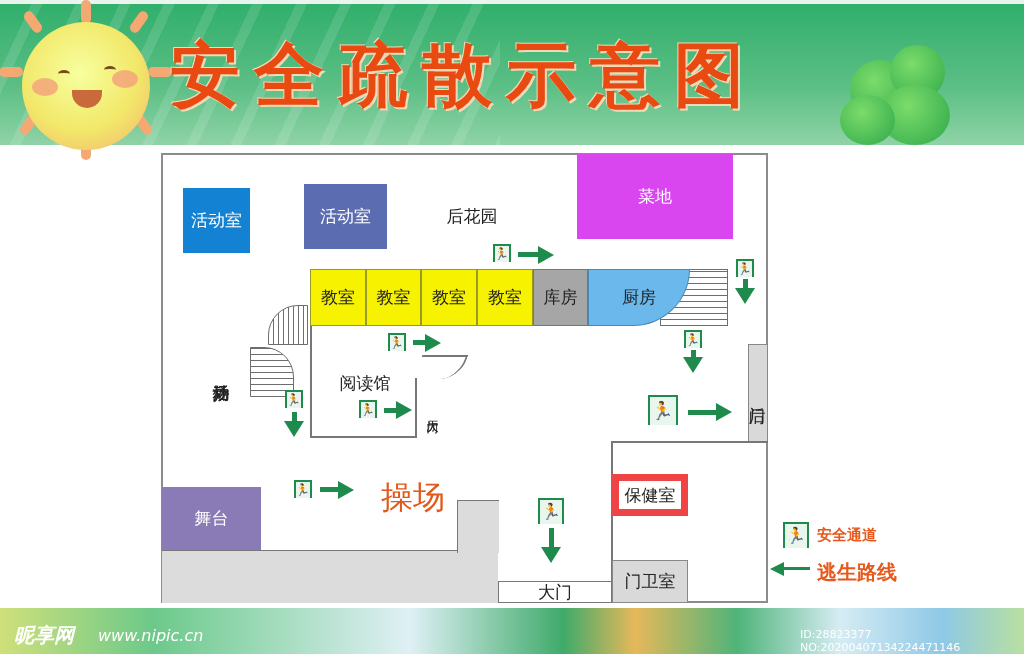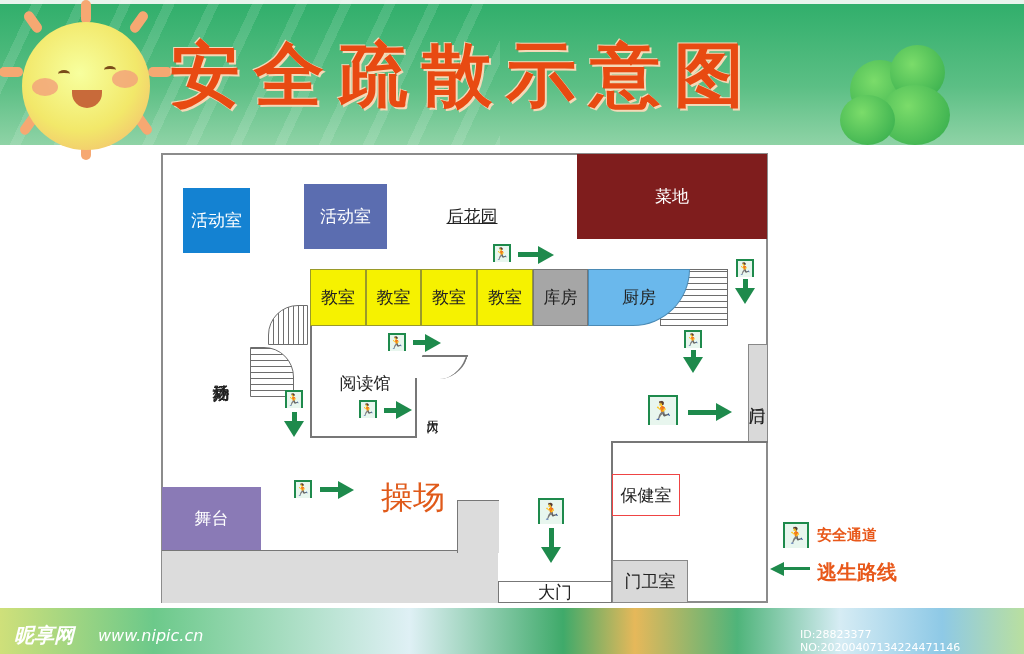--- a/index.html
+++ b/index.html
@@ -61,24 +61,24 @@
 </div>
 
 <div class="abs map"></div>
 
 <div class="abs room" style="left:183px;top:188px;width:67px;height:65px;background:#1482d2;color:#fff;">
   <span>活动室</span>
 </div>
 <div class="abs room" style="left:304px;top:184px;width:83px;height:65px;background:#5b6db0;color:#fff;">
   <span>活动室</span>
 </div>
-<div class="abs room" style="left:432px;top:204px;width:80px;height:24px;color:#222;text-decoration:underline;">
+<div class="abs room" style="left:432px;top:204px;width:80px;height:24px;color:#222;">
   <span>后花园</span>
 </div>
-<div class="abs room" style="left:577px;top:154px;width:190px;height:85px;background:#7f1d1d;color:#fff;">
+<div class="abs room" style="left:577px;top:154px;width:156px;height:85px;background:#d946ef;color:#fff;">
   <span>菜地</span>
 </div>
 
 <div class="abs room" style="left:310px;top:269px;width:56px;height:57px;background:#f6f200;border:1px solid #9a9a2a;color:#222;">
   <span>教室</span>
 </div>
 <div class="abs room" style="left:366px;top:269px;width:55px;height:57px;background:#f6f200;border:1px solid #9a9a2a;color:#222;">
   <span>教室</span>
 </div>
 <div class="abs room" style="left:421px;top:269px;width:56px;height:57px;background:#f6f200;border:1px solid #9a9a2a;color:#222;">
@@ -113,21 +113,21 @@
 <div class="abs room vtext" style="left:422px;top:382px;width:20px;height:58px;font-size:12px;color:#222;">
   <span>大厅大门</span>
 </div>
 
 <div class="abs room vtext" style="left:748px;top:344px;width:20px;height:98px;background:#d9d9d9;border:1px solid #888;color:#222;">
   <span>后门</span>
 </div>
 <div class="abs" style="left:611px;top:441px;width:157px;height:2px;background:#777;"></div>
 <div class="abs" style="left:611px;top:441px;width:2px;height:162px;background:#777;"></div>
 
-<div class="abs room" style="left:612px;top:474px;width:68px;height:42px;border:1px solid #ef4444;background:#fff;color:#222;">
+<div class="abs room" style="left:612px;top:474px;width:76px;height:42px;border:7px solid #ef4444;background:#fff;color:#222;">
   <span>保健室</span>
 </div>
 <div class="abs room" style="left:612px;top:560px;width:76px;height:43px;background:#d9d9d9;border:1px solid #888;color:#222;">
   <span>门卫室</span>
 </div>
 
 <div class="abs room" style="left:162px;top:487px;width:99px;height:63px;background:#8a7ab6;color:#fff;">
   <span>舞台</span>
 </div>
 <div class="abs" style="left:162px;top:550px;width:336px;height:52px;background:#dcdcdc;border-top:1px solid #777;"></div>

